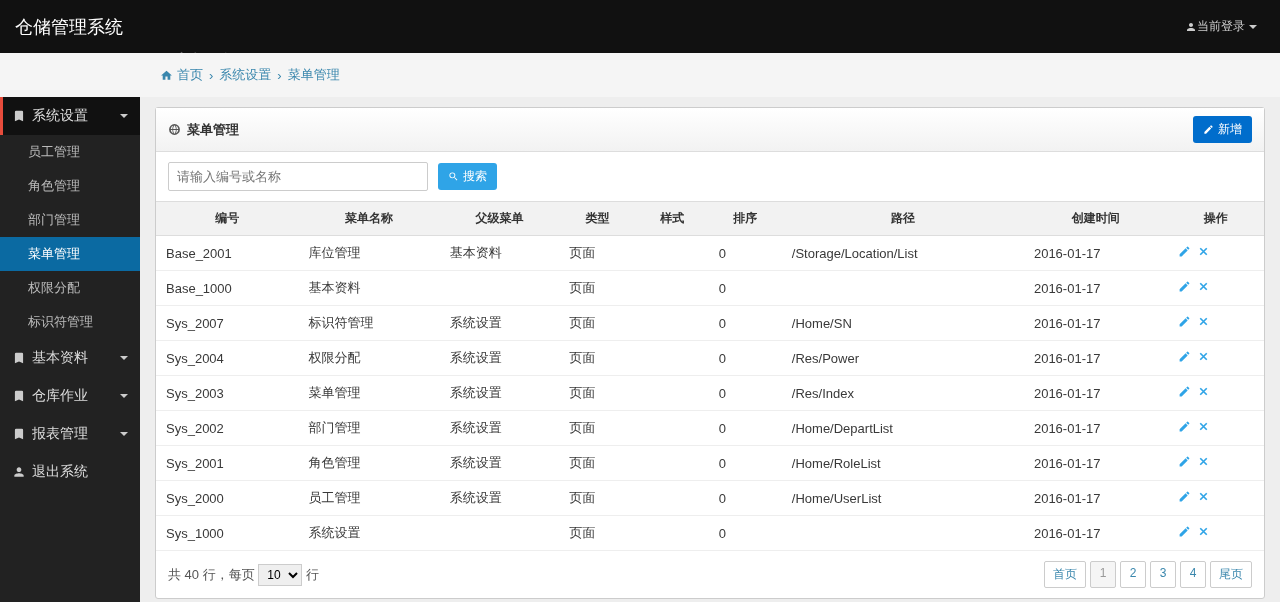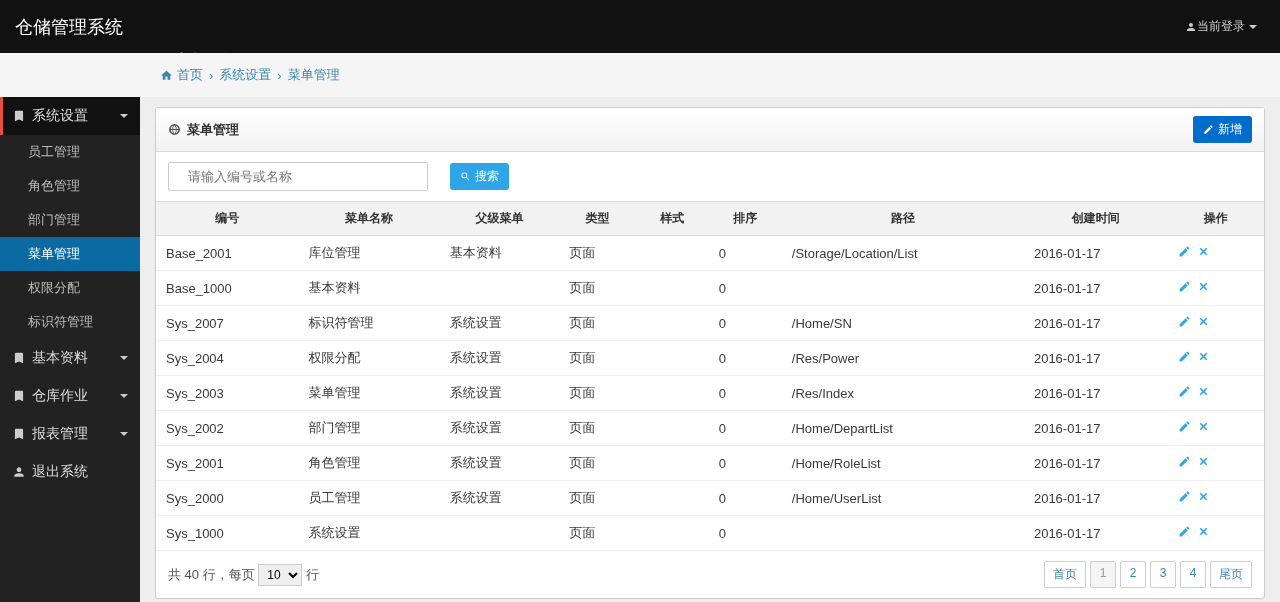--- a/index.html
+++ b/index.html
@@ -20,26 +20,26 @@
 .sidebar .group.active { background:#111; border-left:3px solid #e74c3c; padding-left:9px; }
 .sidebar .group .gicon { width:14px; height:14px; fill:#ccc; margin-right:6px; }
 .sidebar .group .gleft { display:flex; align-items:center; }
 .sidebar .item { padding:8px 12px 8px 28px; color:#bbb; cursor:pointer; font-size:13px; }
 .sidebar .item.selected { background:#0b6aa2; color:#fff; }
 .content { flex:1; padding:10px 15px 0 15px; overflow:auto; }
 .panel { border:1px solid #ccc; border-radius:3px; background:#fff; margin-bottom:12px; }
 .panel-head { padding:8px 12px; border-bottom:1px solid #ddd; display:flex; justify-content:space-between; align-items:center; background:linear-gradient(#fff,#f2f2f2); }
 .panel-title { display:flex; align-items:center; gap:6px; font-weight:bold; font-size:13px; }
 .panel-title svg { width:13px; height:13px; fill:#555; }
-.btn { display:inline-flex; align-items:center; gap:4px; padding:5px 10px; border-radius:3px; border:none; color:#fff; cursor:pointer; font-size:12px;margin-left:12px; }
+.btn { display:inline-flex; align-items:center; gap:4px; padding:5px 10px; border-radius:3px; border:none; color:#fff; cursor:pointer; font-size:12px; }
 .btn-blue { background:#006dcc; }
 .btn-cyan { background:#2fa4e7; }
 .btn svg { width:11px; height:11px; fill:#fff; }
 .search-row { padding:10px 12px; display:flex; gap:10px; align-items:center; border-bottom:1px solid #ddd; }
-.search-input { width:260px; padding:6px 19px; border:1px solid #ccc; border-radius:2px; font-size:13px; }
+.search-input { width:260px; padding:6px 8px; border:1px solid #ccc; border-radius:2px; font-size:13px; }
 table.data { width:100%; border-collapse:collapse; }
 table.data th { background:#f2f2f2; text-align:center; padding:8px 10px; font-weight:bold; border-bottom:1px solid #ddd; font-size:12px; }
 table.data td { padding:8px 10px; border-bottom:1px solid #eee; font-size:13px; color:#393939; }
 .op-icon { width:13px; height:13px; fill:#2fa4e7; cursor:pointer; margin-right:6px; }
 .op-icon.del { fill:#2fa4e7; }
 .footer-bar { padding:10px 12px; display:flex; justify-content:space-between; align-items:center; font-size:13px; color:#555; }
 .pager { display:flex; gap:4px; }
 .pager a { display:inline-block; min-width:26px; padding:4px 8px; border:1px solid #ccc; border-radius:2px; text-align:center; color:#3a87ad; text-decoration:none; cursor:pointer; font-size:12px; background:#fff; }
 .pager a.active { background:#f5f5f5; color:#999; }
 select.pp { border:1px solid #ccc; padding:2px 4px; font-size:12px; }

